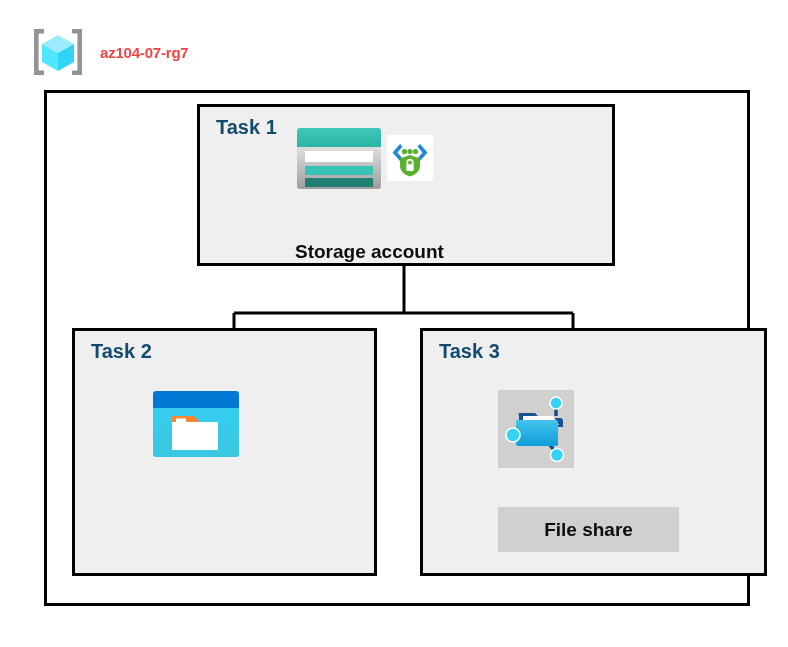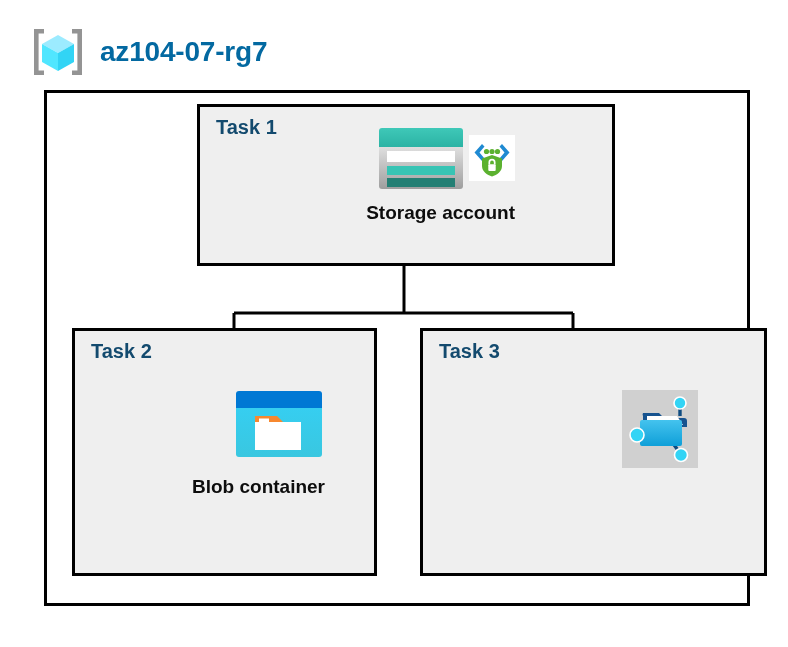--- a/index.html
+++ b/index.html
@@ -20,23 +20,23 @@
     position: absolute;
     left: 30px;
     top: 26px;
     height: 52px;
     display: flex;
     align-items: center;
     gap: 14px;
   }
   #rg-icon { width: 56px; height: 52px; display: block; }
   #rg-title {
-    font-size: 28px;
+    font-size: 15px;
     font-weight: bold;
-    color: #0369a1;
+    color: #ef4444;
     letter-spacing: -0.2px;
     white-space: nowrap;
   }
 
   
   #rg-box {
     position: absolute;
     left: 44px;
     top: 90px;
     width: 706px;
@@ -65,21 +65,22 @@
     font-weight: bold;
     color: #134a6e;
     white-space: nowrap;
   }
 
   
   .node {
     position: absolute;
     display: flex;
     flex-direction: column;
-    align-items: flex-end;
+    align-items: flex-start;
+    gap: 39px;
   }
   .node-caption {
     font-size: 19px;
     font-weight: bold;
     color: #0d0d0d;
     white-space: nowrap;
     line-height: 1.15;
   }
 
   
@@ -218,21 +219,20 @@
       </linearGradient>
     </defs>
     <path d="M3 4 h86 v60 a3 3 0 0 1 -3 3 h-80 a3 3 0 0 1 -3 -3 z" fill="url(#bc-body)"></path>
     <path d="M6 1 h80 a3 3 0 0 1 3 3 v14 h-86 v-14 a3 3 0 0 1 3 -3 z" fill="#0078d4"></path>
 
     <path d="M22 26 h22 l6 6 h-28 z" fill="#f7882f"></path>
     <rect x="26" y="28.5" width="10" height="3.5" fill="#ffffff"></rect>
 
     <rect x="22" y="32" width="46" height="28" fill="#ffffff"></rect>
   </svg>
-  <div class="node-caption">Blob container</div>
 </div>
 
 <div class="task-panel" id="task3-panel">
   <div class="task-label">Task 3</div>
 </div>
 
 <div class="node" id="node-fileshare">
   <div id="fileshare-icon-bg">
     <svg id="icon-file-share" viewBox="0 0 70 70">
       <defs>
@@ -248,13 +248,16 @@
 
       <path d="M22 22 h30 l6 9 h-36 z" fill="#ffffff"></path>
 
       <path d="M17 26 h38 a2 2 0 0 1 2 2 v22 a2 2 0 0 1 -2 2 h-38 a2 2 0 0 1 -2 -2 v-22 a2 2 0 0 1 2 -2 z" fill="url(#fs-folder)"></path>
 
       <circle cx="55" cy="9" r="6" fill="#32d4f5" stroke="#ffffff" stroke-width="1.6"></circle>
       <circle cx="12" cy="41" r="7" fill="#32d4f5" stroke="#ffffff" stroke-width="1.6"></circle>
       <circle cx="56" cy="61" r="6.5" fill="#32d4f5" stroke="#ffffff" stroke-width="1.6"></circle>
     </svg>
   </div>
+  <div id="fileshare-caption-bg">
+    <div class="node-caption">File share</div>
+  </div>
 </div>
 
 </body></html>

